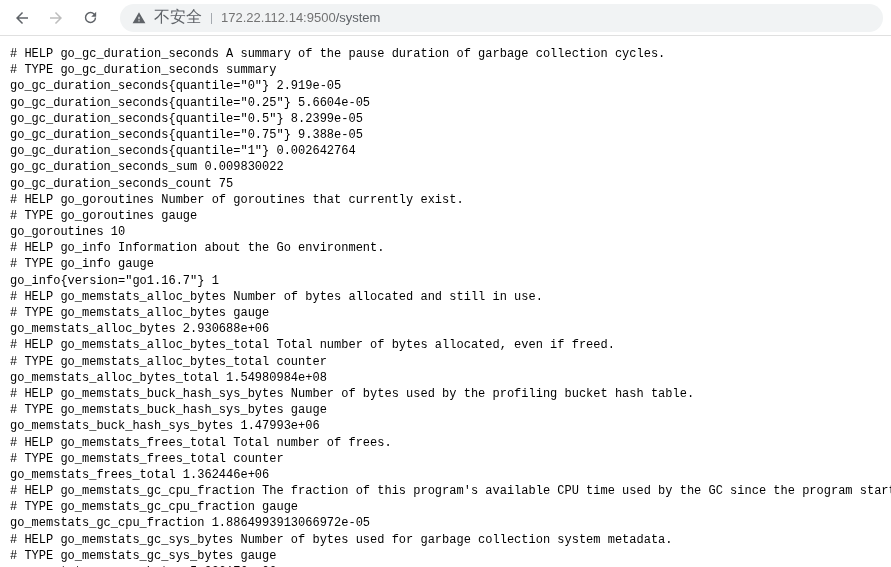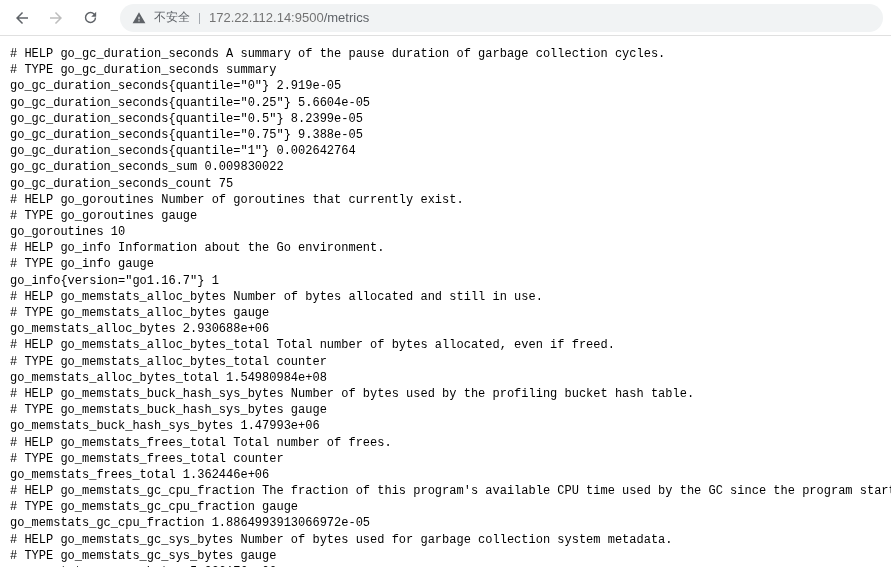--- a/index.html
+++ b/index.html
@@ -46,21 +46,21 @@
       padding: 0 12px;
       gap: 8px;
       margin-left: 10px;
     }
     .security-icon {
       display: flex;
       align-items: center;
       color: #5f6368;
     }
     .security-text {
-      font-size: 12px;
+      font-size: 16px;
       color: #5f6368;
     }
     .divider {
       color: #9aa0a6;
       font-size: 12px;
     }
     .url-text {
       font-size: 13px;
       color: #202124;
       font-family: Arial, sans-serif;
@@ -102,21 +102,21 @@
   </div>
   <div class="address-bar">
     <span class="security-icon">
       <svg width="14" height="14" viewBox="0 0 24 24">
           <path fill="currentColor" d="M1 21h22L12 2 1 21zm12-3h-2v-2h2v2zm0-4h-2v-4h2v4z"></path>
         </svg>
     </span>
     <span class="security-text">不安全</span>
     <span class="divider">|</span>
     <span class="url-text">
-      <span class="url-host">172.22.112.14:9500</span><span class="url-path">/metrics</span>
+      <span class="url-host">172.22.112.14:9500</span><span class="url-path">/system</span>
     </span>
   </div>
 </div>
 
 <pre class="content" id="metrics-content"># HELP go_gc_duration_seconds A summary of the pause duration of garbage collection cycles.
 # TYPE go_gc_duration_seconds summary
 go_gc_duration_seconds{quantile="0"} 2.919e-05
 go_gc_duration_seconds{quantile="0.25"} 5.6604e-05
 go_gc_duration_seconds{quantile="0.5"} 8.2399e-05
 go_gc_duration_seconds{quantile="0.75"} 9.388e-05

